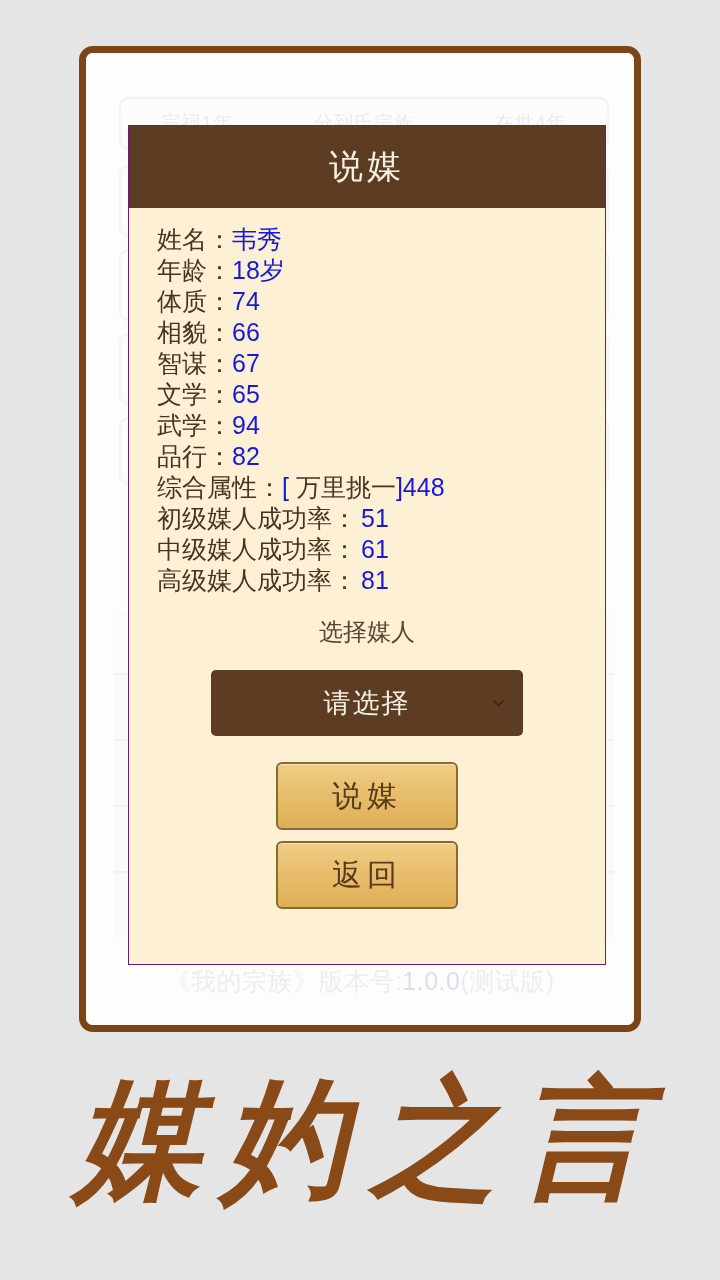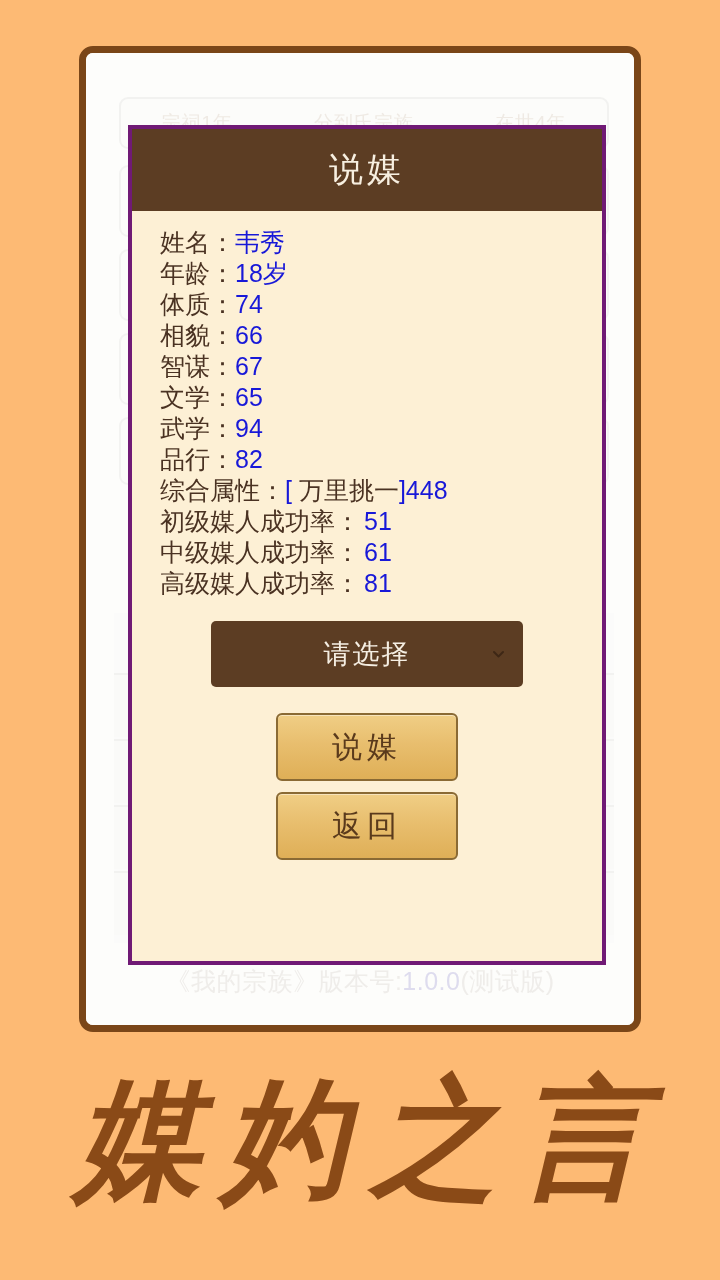--- a/index.html
+++ b/index.html
@@ -7,21 +7,21 @@
   html, body {
     width:720px; height:1280px;
     background:#FCEFD3;
     font-family:"Liberation Sans", sans-serif;
     overflow:hidden;
   }
 
   #stage {
     position:relative;
     width:720px; height:1280px;
-    background:#fdba74;
+    background:#e5e5e5;
   }
 
   
   .device-frame {
     position:absolute;
     left:79px; top:46px;
     width:562px; height:986px;
     border:7px solid #7A4618;
     border-radius:14px;
     background:#FDFDFB;
@@ -89,21 +89,21 @@
     white-space:nowrap;
   }
   .bg-footer .ver { color:#DEDCEE; }
 
   
   .modal {
     position:absolute;
     left:42px; top:72px;
     width:478px; height:840px;
     background:#FDF0D5;
-    border:4px solid #701a75;
+    border:1px solid #701a75;
     display:flex; flex-direction:column;
   }
 
   .modal-header {
     height:82px;
     background:#5C3D23;
     display:flex; align-items:center; justify-content:center;
     flex:0 0 auto;
   }
   .modal-title {
@@ -283,20 +283,21 @@
           <div class="attr-row rate-row">
             <span class="attr-label">中级媒人成功率：</span><span class="attr-value">61</span>
           </div>
 
           <div class="attr-row rate-row">
             <span class="attr-label">高级媒人成功率：</span><span class="attr-value">81</span>
           </div>
 
         </div>
 
+        <div class="section-label">选择媒人</div>
 
         <div class="dropdown">
           <span class="dropdown-label">请选择</span>
           <span class="chev">
             <svg width="13" height="13" viewBox="0 0 13 13">
               <path d="M2 4.5 L6.5 9 L11 4.5" fill="none" stroke="#1A0E06" stroke-width="2" stroke-linecap="round" stroke-linejoin="round"></path>
             </svg>
           </span>
         </div>
 

